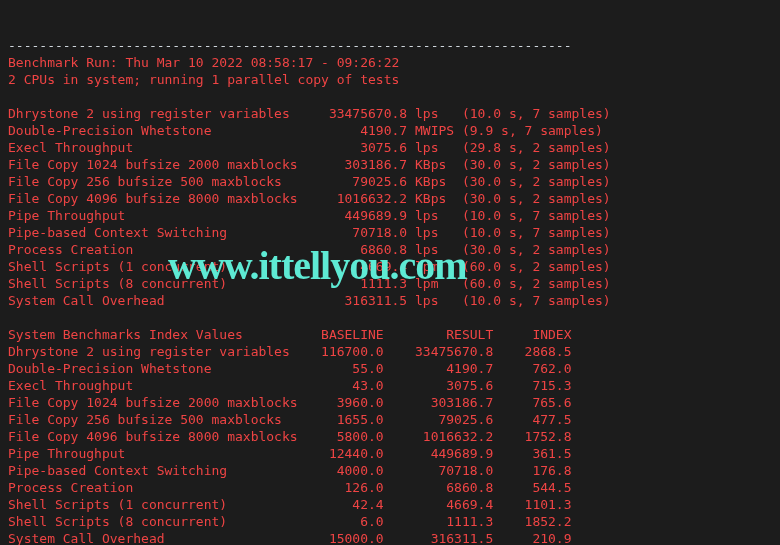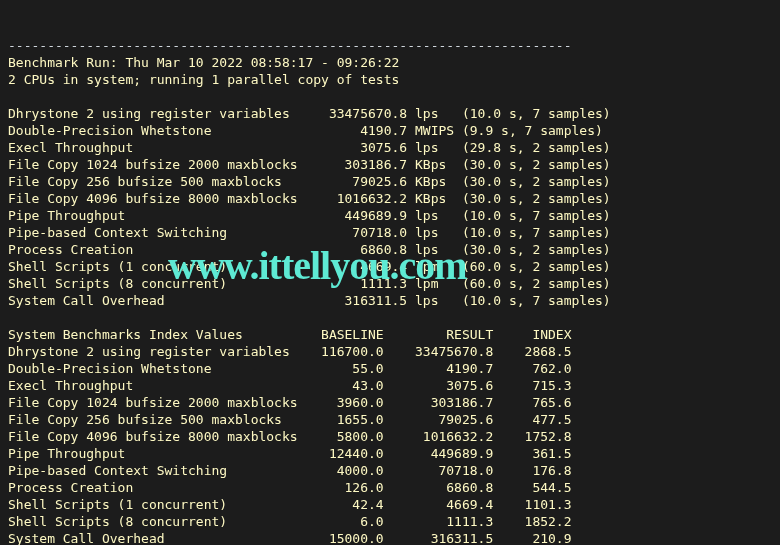--- a/index.html
+++ b/index.html
@@ -27,21 +27,21 @@
     box-sizing: border-box;
     white-space: pre;
     letter-spacing: 0px;
   }
   .line {
     height: 17px;
     white-space: pre;
     font-family: "DejaVu Sans Mono", "Liberation Mono", monospace;
     font-size: 13px;
     line-height: 17px;
-    color: #fef9c3;
+    color: #ef4444;
   }
   .line.blank {
     color: transparent;
   }
   .rule {
     color: #cfd6dc;
   }
   .watermark {
     position: absolute;
     left: 168px;

